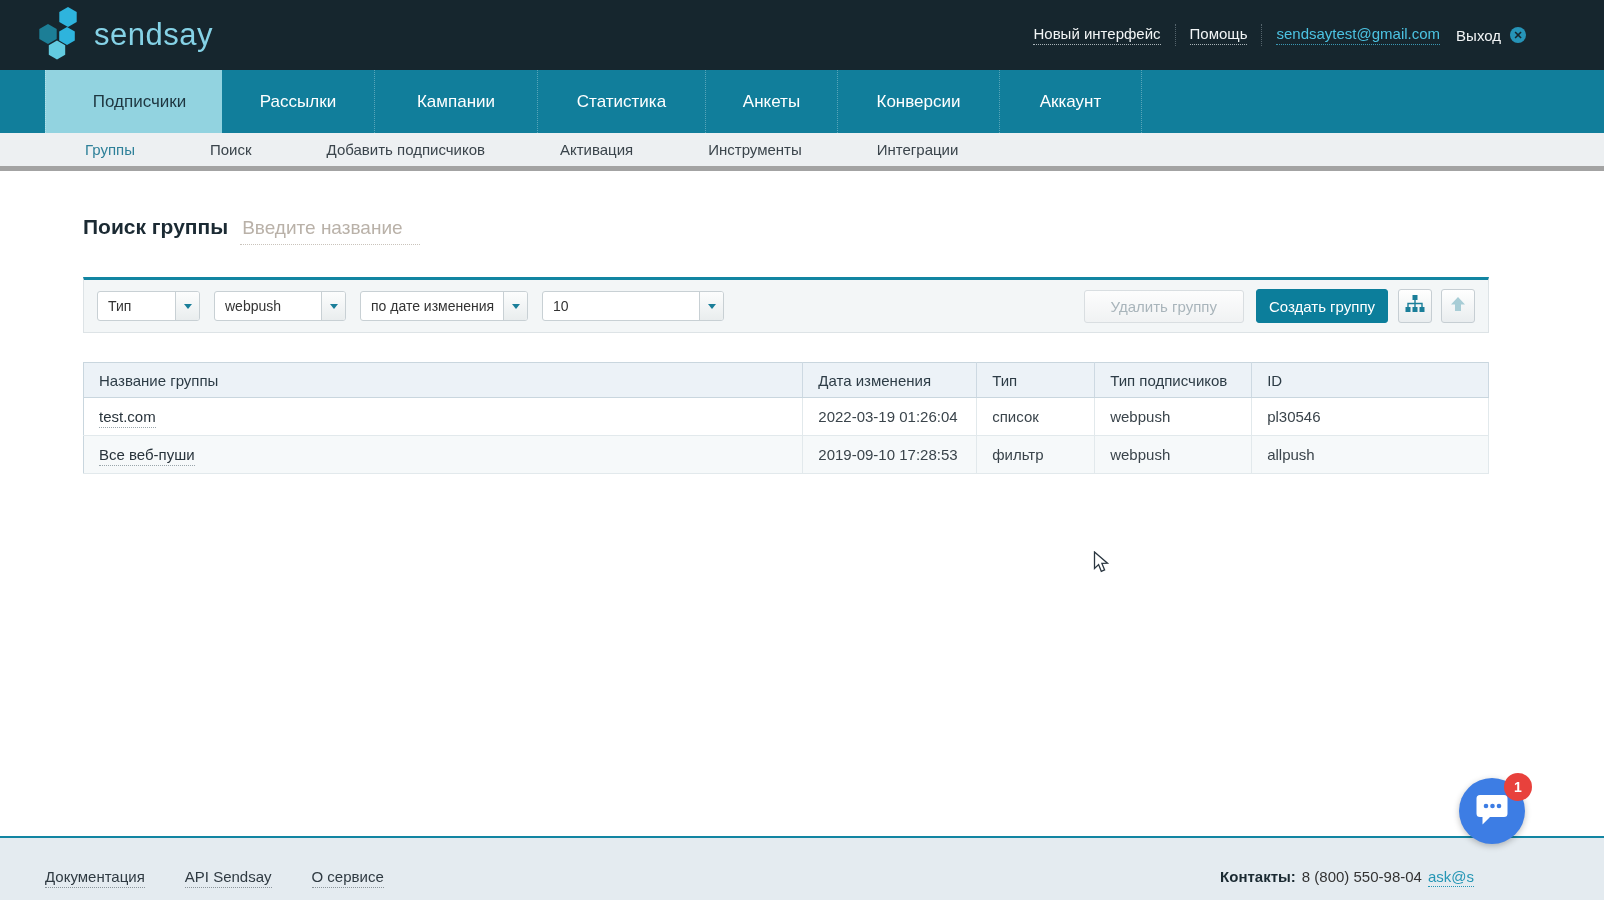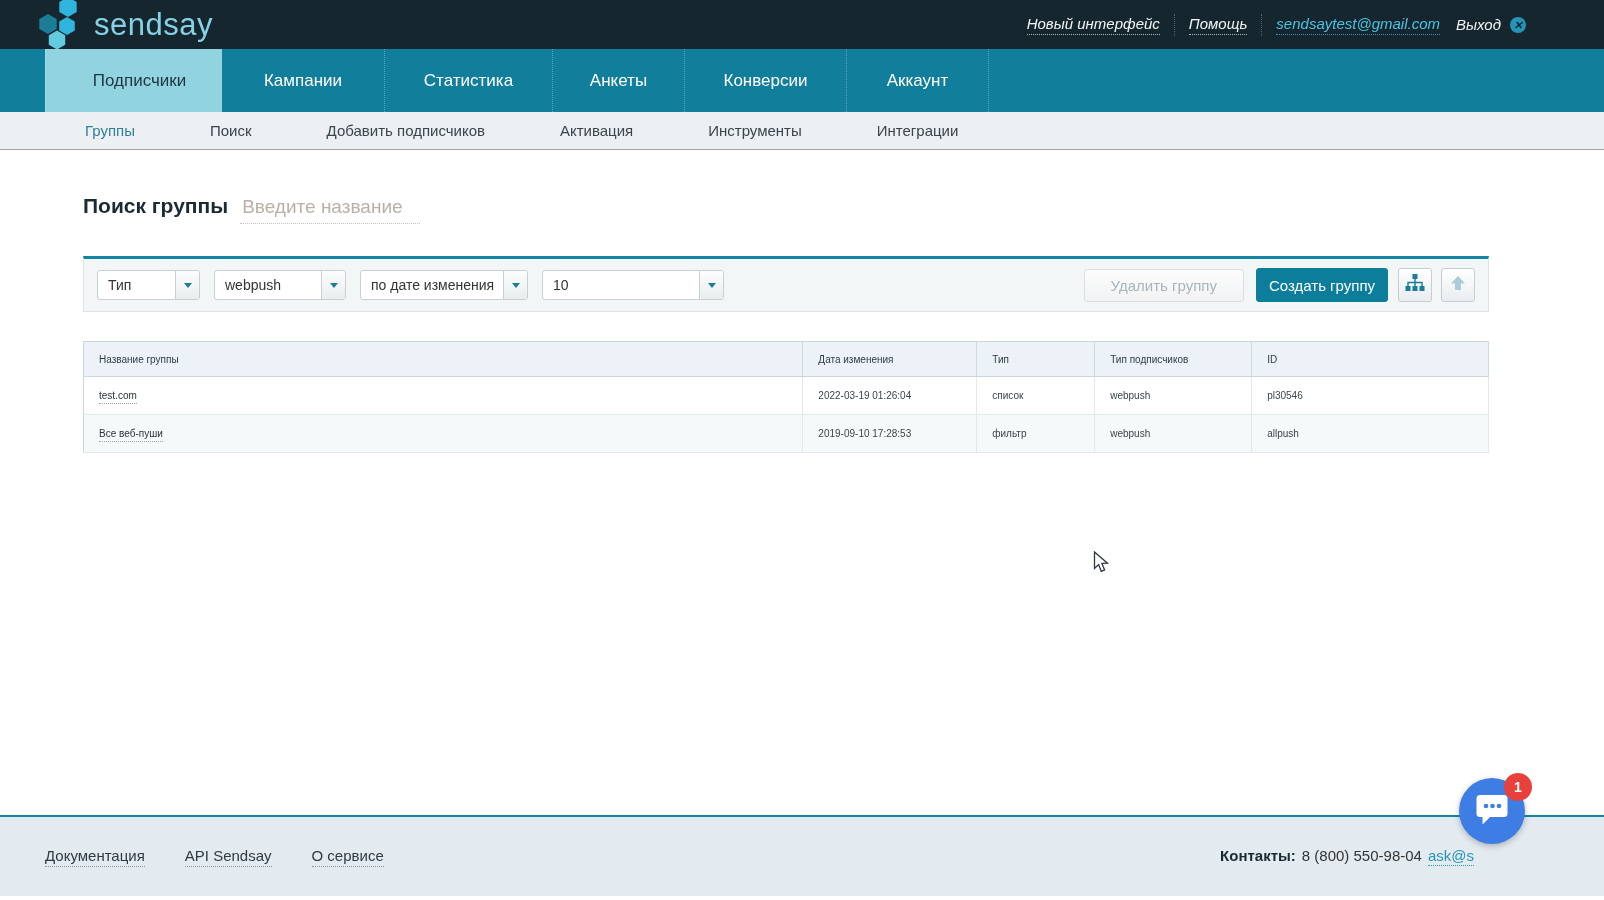--- a/index.html
+++ b/index.html
@@ -6,31 +6,31 @@
   html,body { width:1604px; height:900px; overflow:hidden; }
   body {
     font-family:"Liberation Sans", sans-serif;
     background:#ffffff;
     color:#333;
     position:relative;
   }
 
   
   .topbar {
-    height:49px; background:#16262e;
+    height:70px; background:#16262e;
     display:flex; align-items:center;
   }
   .logo { display:flex; align-items:center; margin-left:38px; cursor:pointer; }
   .logo-text {
     color:#85d2e6; font-size:31px; letter-spacing:0.5px; margin-left:12px;
     font-weight:400;
   }
   .topbar-right {
     margin-left:auto; margin-right:78px;
-    display:flex; align-items:center; font-size:15px;font-style:italic;
+    display:flex; align-items:center; font-size:15px;
   }
   .top-link {
     color:#f2f5f6; text-decoration:none;
     border-bottom:1px dotted #aab4b9; padding-bottom:2px; cursor:pointer;
   }
   .top-sep {
     width:1px; height:22px; border-left:1px dotted #55646c; margin:0 14px;
   }
   .top-email {
     color:#4cc3e2; border-bottom:1px dotted #3a97b3; padding-bottom:2px; cursor:pointer;
@@ -51,21 +51,21 @@
     color:#ffffff; font-size:17px; cursor:pointer;
     border-right:1px dotted rgba(255,255,255,0.3);
   }
   .nav-tab:first-child { border-left:1px dotted rgba(255,255,255,0.3);padding-left:12px; }
   .nav-tab.active {
     background:#92d3e0; color:#1e3640; border-right-color:transparent;
   }
 
   
   .subnav {
-    height:38px; background:#edf0f2; border-bottom:1px solid #a3a3a3;
+    height:38px; background:#edf0f2; border-bottom:5px solid #a3a3a3;
     display:flex; align-items:center; padding-left:85px; font-size:15px;
   }
   .subnav-item { color:#3a444b; margin-right:75px; cursor:pointer; }
   .subnav-item.active { color:#2e8099; }
 
   
   .content { height:621px; padding:0 115px 0 83px; }
   .search-row { display:flex; align-items:baseline; margin-top:44px; }
   .page-title { font-size:21px; font-weight:600; color:#1b2a33; }
   .search-input {
@@ -114,21 +114,21 @@
   .icon-btn {
     width:34px; height:34px; border:1px solid #c6ced3; border-radius:3px;
     background:linear-gradient(#ffffff,#e9edef);
     display:flex; align-items:center; justify-content:center;
     cursor:pointer; margin-right:9px;
   }
   .icon-btn:last-child { margin-right:0; }
 
   
   table.groups {
-    margin-top:29px; width:1406px; border-collapse:collapse; font-size:10px;
+    margin-top:29px; width:1406px; border-collapse:collapse; font-size:15px;
     border:1px solid #c9d6de;
   }
   table.groups th {
     background:#ecf2f7; color:#2d3c46; font-weight:400; text-align:left;
     height:35px; padding:0 15px; border-right:1px solid #cdd9e2;
     border-bottom:1px solid #c9d6de;
   }
   table.groups td {
     height:38px; padding:0 15px; border-right:1px solid #e2e9ec;
     border-bottom:1px solid #e2e9ec; color:#3a444b;
@@ -194,20 +194,21 @@
     <span class="top-link">Помощь</span>
     <span class="top-sep"></span>
     <span class="top-email">sendsaytest@gmail.com</span>
     <span class="top-logout">Выход</span>
     <span class="power-icon">✕</span>
   </div>
 </div>
 
 <div class="mainnav">
   <div class="nav-tab active" style="width:177px">Подписчики</div>
+  <div class="nav-tab" style="width:153px">Рассылки</div>
   <div class="nav-tab" style="width:163px">Кампании</div>
   <div class="nav-tab" style="width:168px">Статистика</div>
   <div class="nav-tab" style="width:132px">Анкеты</div>
   <div class="nav-tab" style="width:162px">Конверсии</div>
   <div class="nav-tab" style="width:142px">Аккаунт</div>
 </div>
 
 <div class="subnav">
   <span class="subnav-item active">Группы</span>
   <span class="subnav-item">Поиск</span>

